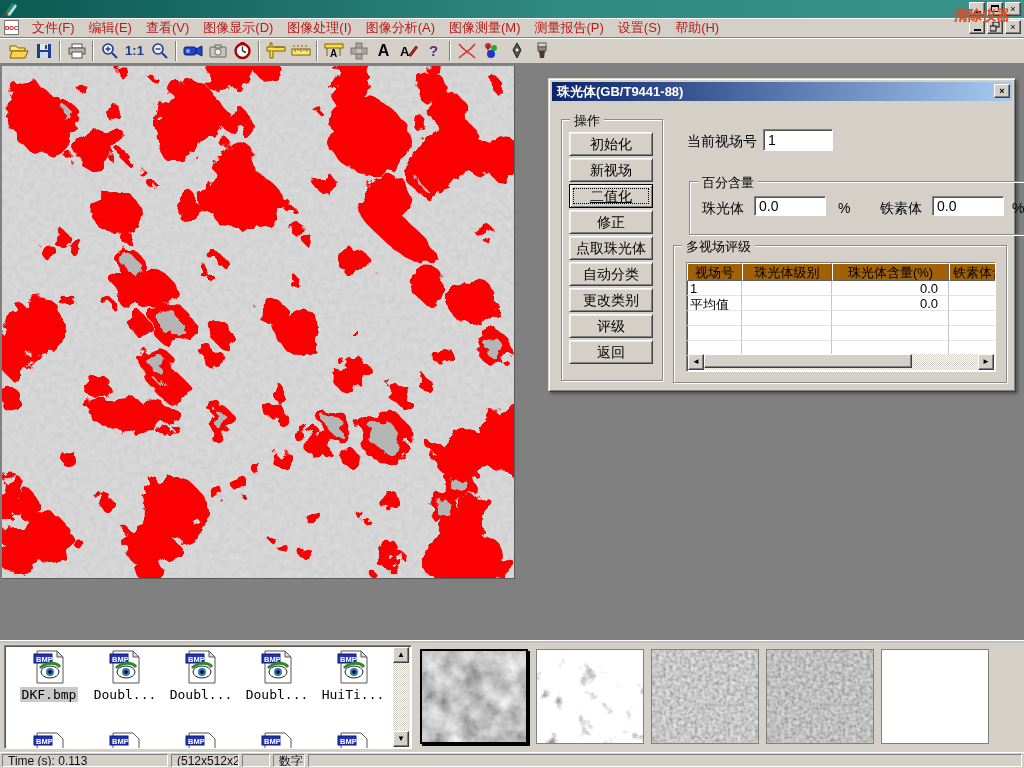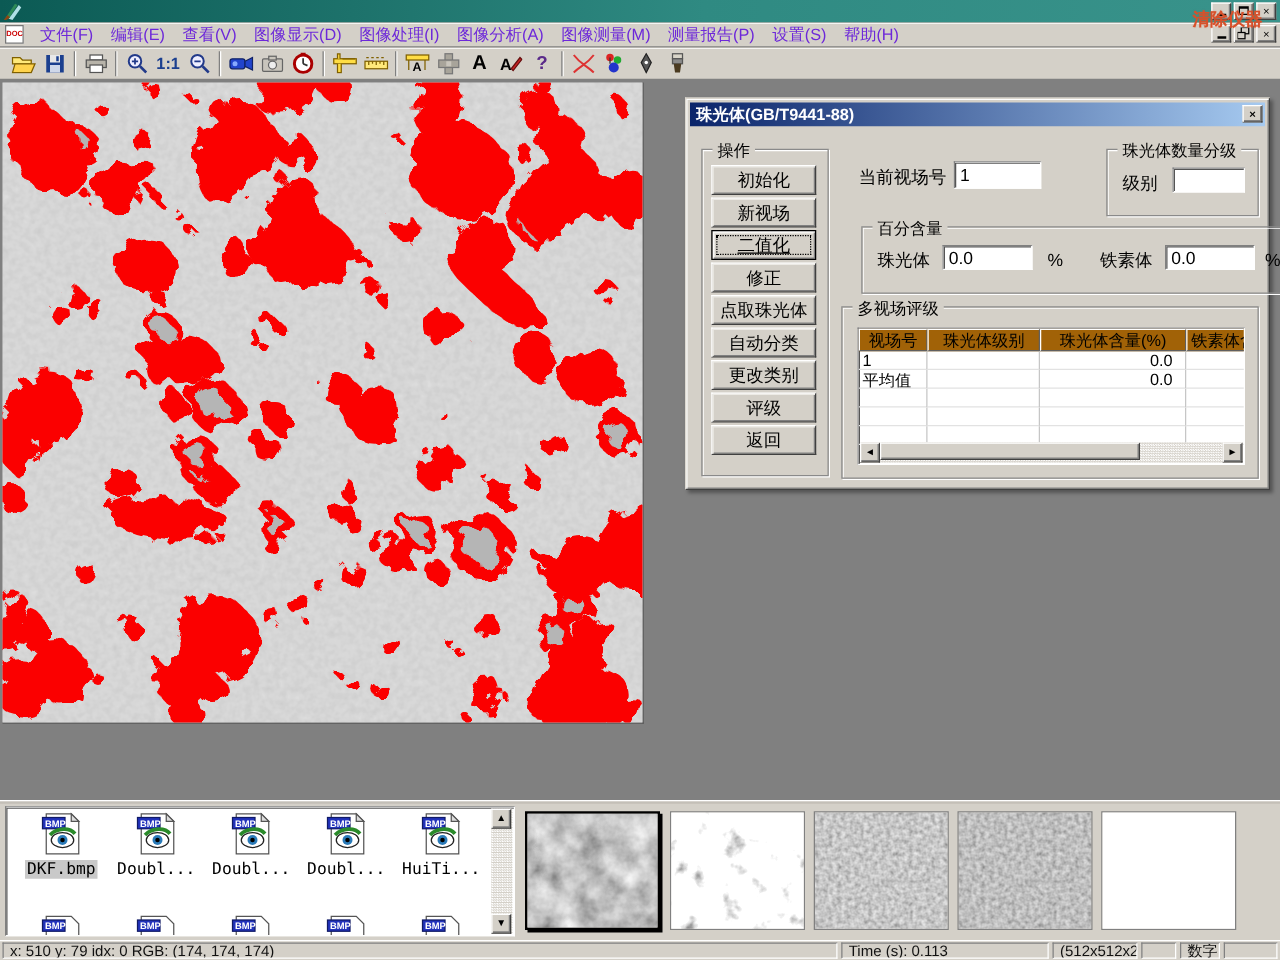--- a/index.html
+++ b/index.html
@@ -9,21 +9,21 @@
   .winbtn   { width:16px; height:14px; font-size:9px; line-height:12px; text-align:center; color:#000; background:#d4d0c8; border:1px solid; border-color:#fff #404040 #404040 #fff; box-shadow:inset -1px -1px 0 #808080; cursor:default; }
 
   
   #titlebar { position:absolute; left:0; top:0; width:1024px; height:18px; background:linear-gradient(90deg,#0b5a54,#2f8a82 55%,#39938b); display:flex; align-items:center; padding:0 2px; }
   #titlebar .apptitle { color:#fff; font-weight:bold; font-size:12px; margin-left:4px; white-space:nowrap; }
   #app-buttons { position:absolute; right:3px; top:2px; display:flex; gap:2px; }
   #watermark { position:absolute; right:14px; top:7px; color:#d8502a; font-weight:bold; font-size:14px; z-index:50; letter-spacing:0; text-shadow:0 0 1px rgba(216,80,42,.5); pointer-events:none; }
 
   
   #menubar { position:absolute; left:0; top:18px; width:1024px; height:20px; background:#d4d0c8; border-bottom:1px solid #808080; box-shadow:inset 0 1px 0 #fff; display:flex; align-items:center; padding-left:4px; }
-  .menuitem { padding:2px 7px; color:#6d28d9; white-space:nowrap; }
+  .menuitem { padding:2px 7px; color:#b91c1c; white-space:nowrap; }
   #mdi-buttons { position:absolute; right:3px; top:2px; display:flex; gap:2px; }
   .docicon { width:15px; height:15px; background:#fff; border:1px solid #777; margin-right:6px; position:relative; font-size:6px; color:#c00; font-weight:bold; text-align:center; line-height:15px; }
 
   
   #toolbar { position:absolute; left:0; top:38px; width:1024px; height:26px; background:#d4d0c8; border-bottom:1px solid #808080; box-shadow:inset 0 1px 0 #fff; display:flex; align-items:center; padding-left:6px; }
   .tbtn { width:25px; height:22px; display:flex; align-items:center; justify-content:center; }
   .tsep { width:2px; height:20px; border-left:1px solid #808080; border-right:1px solid #fff; margin:0 3px; }
   .glyph { font-weight:bold; font-size:13px; }
 
   
@@ -509,25 +509,20 @@
     <div class="dbtn" style="top:116px">点取珠光体</div>
     <div class="dbtn" style="top:142px">自动分类</div>
     <div class="dbtn" style="top:168px">更改类别</div>
     <div class="dbtn" style="top:194px">评级</div>
     <div class="dbtn" style="top:220px">返回</div>
   </div>
 
   <span class="dlabel" style="left:138px; top:54px">当前视场号</span>
   <input class="dinput" style="left: 214px; top: 50px; width: 70px;" value="1">
 
-  <div class="groupbox etched" style="left:336px; top:40px; width:122px; height:54px">
-    <span class="grouplabel">珠光体数量分级</span>
-    <span class="dlabel" style="left:12px; top:18px">级别</span>
-    <input class="dinput" style="left: 52px; top: 14px; width: 58px; height: 20px;" value="">
-  </div>
 
   <div class="groupbox etched" style="left:140px; top:102px; width:365px; height:54px">
     <span class="grouplabel">百分含量</span>
     <span class="dlabel" style="left:12px; top:18px">珠光体</span>
     <input class="dinput" style="left: 64px; top: 14px; width: 72px; height: 20px;" value="0.0">
     <span class="dlabel" style="left:148px; top:18px">%</span>
     <span class="dlabel" style="left:190px; top:18px">铁素体</span>
     <input class="dinput" style="left: 242px; top: 14px; width: 72px; height: 20px;" value="0.0">
     <span class="dlabel" style="left:322px; top:18px">%</span>
   </div>
@@ -703,19 +698,18 @@
       </svg>
     </div>
   <div class="thumb" style="left:881px">
       <svg preserveAspectRatio="none" style="filter:brightness(1.25)">
         <rect width="120" height="100" style="filter:url(#tex-streak)"></rect>
       </svg>
     </div>
 </div>
 
 <div id="statusbar">
-  <div class="sseg" style="width:668px">x: 510 y: 79 idx: 0  RGB: (174, 174, 174)</div>
   <div class="sseg" style="width:166px">Time (s): 0.113</div>
   <div class="sseg" style="width:68px">(512x512x24)</div>
   <div class="sseg" style="width:28px"></div>
   <div class="sseg" style="width:32px">数字</div>
   <div class="sseg" style="flex:1"></div>
 </div>
 
 </body></html>

